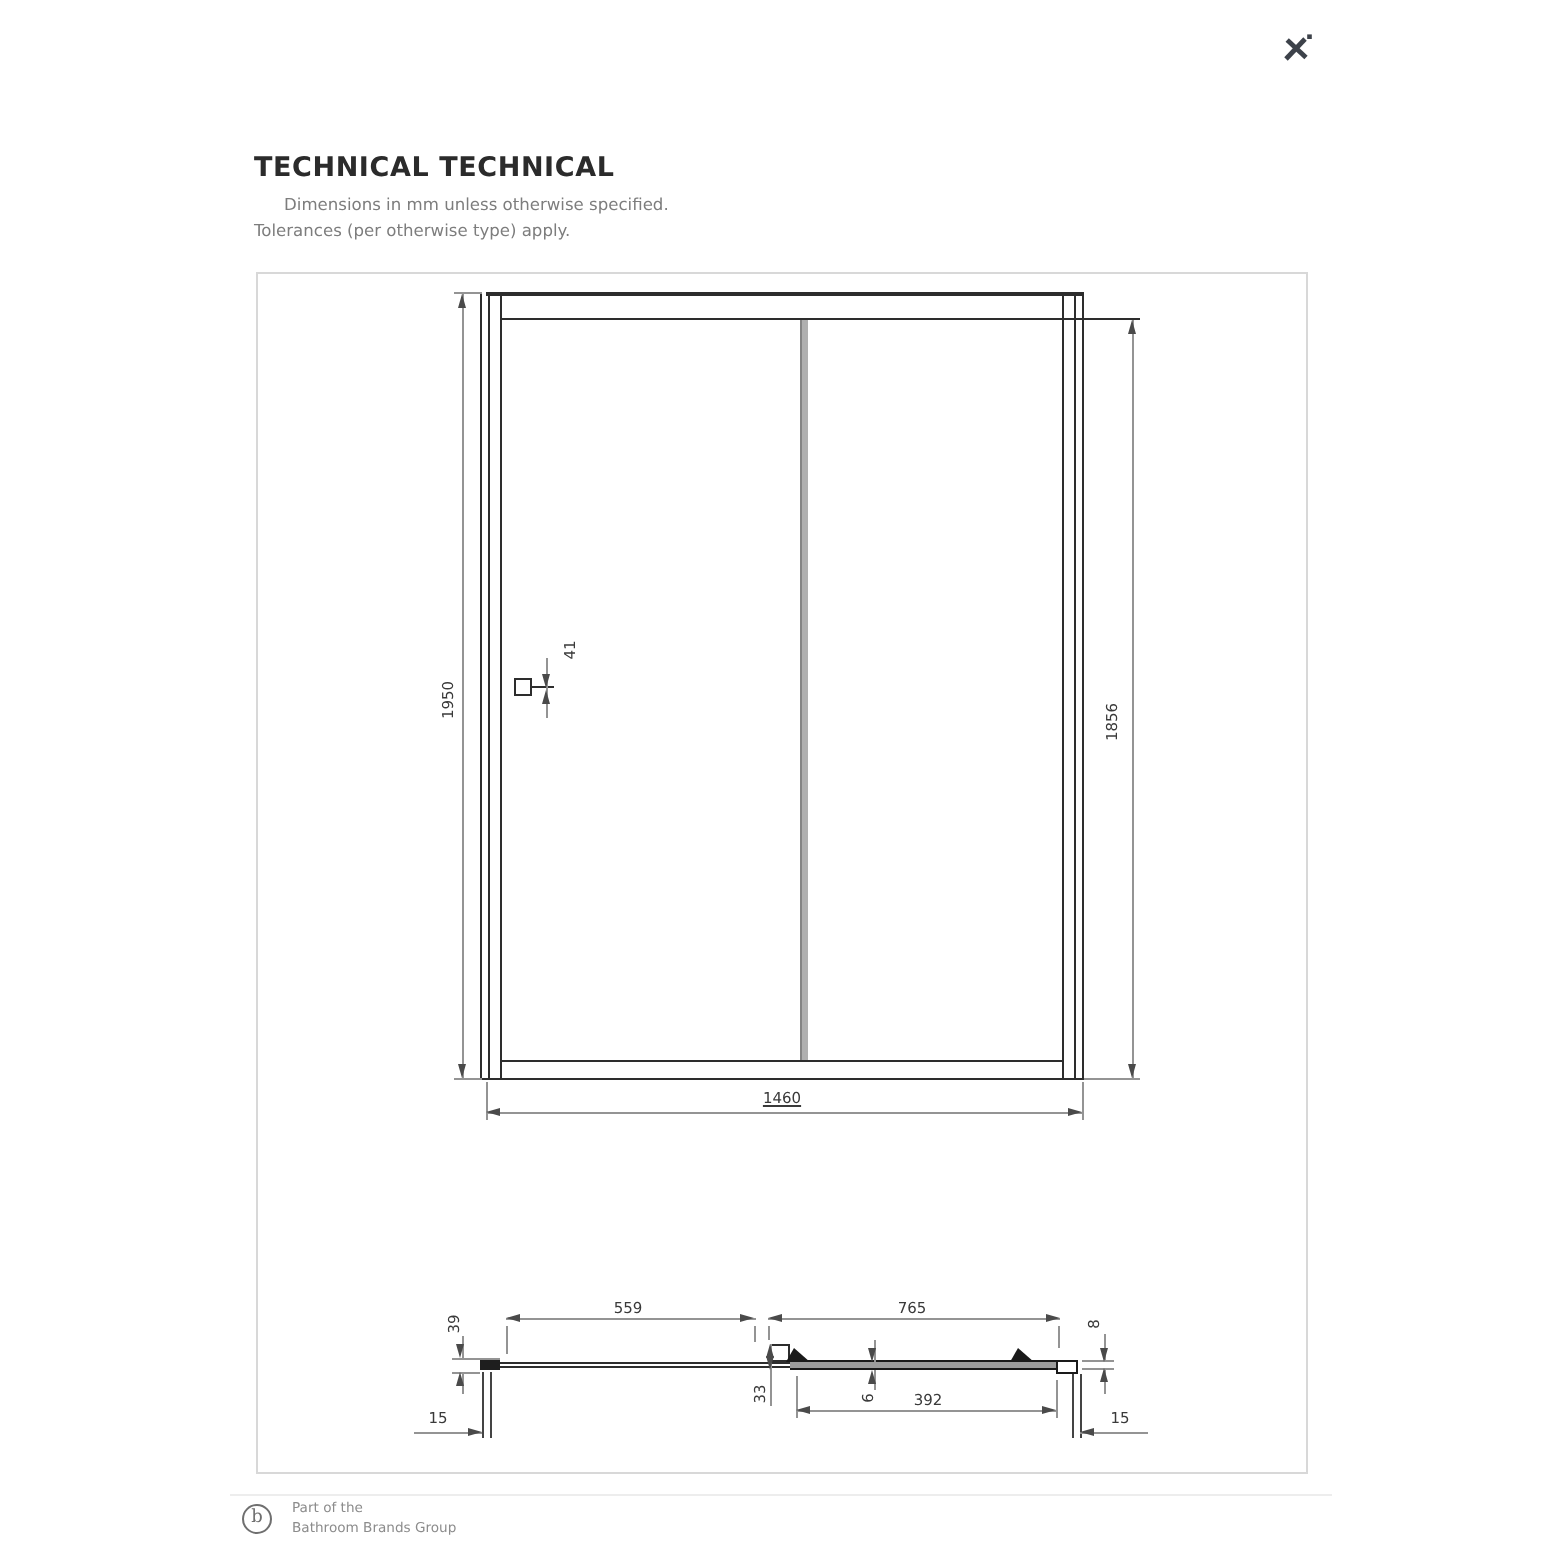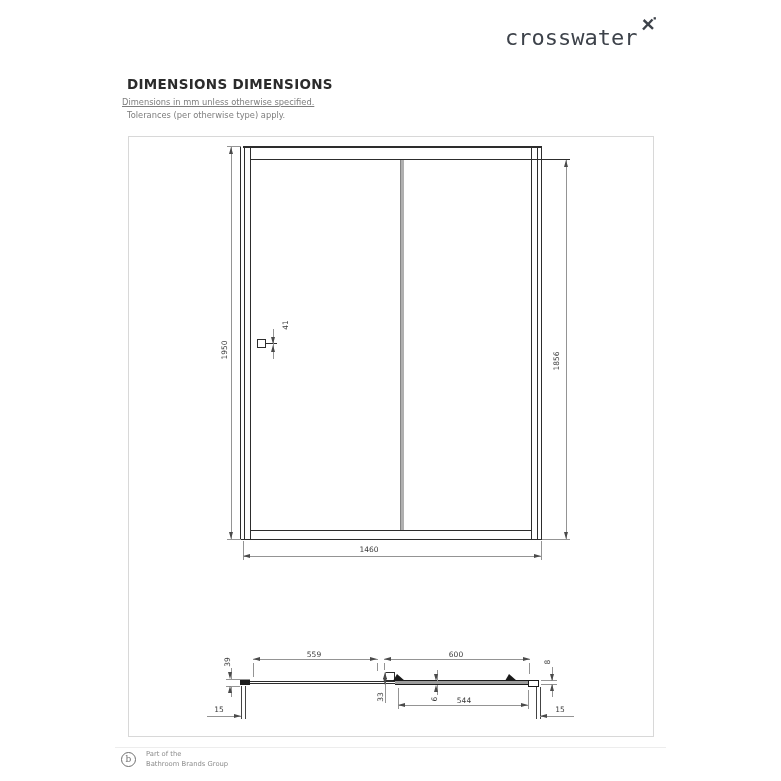--- a/index.html
+++ b/index.html
@@ -5,21 +5,21 @@
   html,body{margin:0;padding:0;background:#ffffff;}
   .page{position:relative;width:781px;height:781px;background:#fff;overflow:hidden;
         font-family:"DejaVu Sans", sans-serif;}
   
   .brand-text{position:absolute;left:505px;top:27px;font-family:"DejaVu Sans Mono",monospace;
         font-size:22px;line-height:22px;color:#3d424a;letter-spacing:0px;}
   .brand-mark{position:absolute;left:640px;top:16px;}
   
   .title{position:absolute;left:127px;top:76px;font-size:13.5px;font-weight:bold;
         letter-spacing:.3px;color:#2b2b2b;}
-  .note1{position:absolute;left:122px;top:97px;font-size:8.3px;color:#7d7d7d;text-decoration:underline;}
+  .note1{position:absolute;left:142px;top:97px;font-size:8.3px;color:#7d7d7d;}
   .note2{position:absolute;left:127px;top:110px;font-size:8.3px;color:#7d7d7d;}
   
   .frame{position:absolute;left:128px;top:136px;width:526px;height:601px;
         border:1.5px solid #d8d8d8;box-sizing:border-box;}
   
   .ln{position:absolute;background:#2d2d2d;}
   .lng{position:absolute;background:#949494;}
   .lbl{position:absolute;font-size:7.5px;color:#3a3a3a;white-space:nowrap;
         transform:translate(-50%,-50%);}
   .lblv{position:absolute;font-size:7.5px;color:#3a3a3a;white-space:nowrap;
@@ -41,28 +41,27 @@
   .bb-circle{position:absolute;left:121px;top:752px;width:15px;height:15px;border:1.4px solid #6f6f6f;
         border-radius:50%;box-sizing:border-box;color:#6f6f6f;font-size:9px;line-height:12px;
         text-align:center;font-family:"DejaVu Serif",serif;}
   .bb-text{position:absolute;left:146px;top:750px;font-size:6.8px;line-height:9.5px;color:#8c8c8c;}
 </style>
 </head>
 <body>
 
 <div class="page">
 
-  <span class="brand-text">crosswater</span>
   <svg class="brand-mark" width="17" height="17" viewBox="0 0 17 17">
     <line x1="3" y1="13.5" x2="12.5" y2="3.5" stroke="#3d424a" stroke-width="2.4"></line>
     <line x1="3.6" y1="4" x2="13" y2="12.8" stroke="#3d424a" stroke-width="2.4"></line>
     <rect x="13.6" y="1.2" width="2.3" height="2.3" fill="#3d424a"></rect>
   </svg>
 
-  <div class="title">DIMENSIONS DIMENSIONS</div>
+  <div class="title">TECHNICAL TECHNICAL</div>
   <div class="note1">Dimensions in mm unless otherwise specified.</div>
   <div class="note2">Tolerances (per otherwise type) apply.</div>
 
   <div class="frame"></div>
 
   <div class="ln" style="left:243px;top:146px;width:298px;height:2.4px;"></div>
   <div class="ln" style="left:250px;top:159px;width:320px;height:1.2px;"></div>
 
   <div class="ln" style="left:240px;top:146px;width:1.4px;height:394px;"></div>
   <div class="ln" style="left:243.5px;top:146px;width:1.4px;height:394px;"></div>
@@ -95,21 +94,21 @@
   <div class="lng" style="left:542px;top:538.8px;width:28px;height:1px;"></div>
   <div class="au" style="left:563.5px;top:160px;"></div>
   <div class="ad" style="left:563.5px;top:532px;"></div>
   <div class="lblv" style="left:556px;top:361px;">1856</div>
 
   <div class="lng" style="left:243px;top:541px;width:1px;height:19px;"></div>
   <div class="lng" style="left:540.6px;top:541px;width:1px;height:19px;"></div>
   <div class="lng" style="left:243px;top:555.8px;width:298px;height:1px;"></div>
   <div class="al" style="left:243.4px;top:553.8px;"></div>
   <div class="ar" style="left:533.6px;top:553.8px;"></div>
-  <div class="lbl" style="left:369px;top:549px;">1460</div>
+  <div class="lbl" style="left:391px;top:549px;text-decoration:underline;">1460</div>
 
   <div class="ln" style="left:240px;top:678.5px;width:10px;height:6.5px;background:#1e1e1e;"></div>
   <div class="box" style="left:250px;top:680.8px;width:150px;height:3.4px;border-top:1.2px solid #2d2d2d;border-bottom:1.2px solid #2d2d2d;"></div>
   <div class="box" style="left:384.5px;top:671.5px;width:10.5px;height:9.6px;border:1.2px solid #2d2d2d;"></div>
   <div class="tri" style="left:392.5px;top:673.8px;"></div>
   <div class="box" style="left:395px;top:680.3px;width:142.3px;height:4.8px;border-top:1.3px solid #1a1a1a;border-bottom:1.3px solid #1a1a1a;background:#9c9c9c;"></div>
   <div class="tri" style="left:504.5px;top:673.8px;"></div>
   <div class="box" style="left:527.5px;top:679.5px;width:11px;height:7.6px;border:1.6px solid #1a1a1a;"></div>
 
   <div class="ln" style="left:241px;top:685.5px;width:1.2px;height:33px;background:#444;"></div>
@@ -130,21 +129,21 @@
   <div class="lng" style="left:377px;top:663px;width:1px;height:8px;"></div>
   <div class="al" style="left:253.2px;top:657.3px;"></div>
   <div class="ar" style="left:370.3px;top:657.3px;"></div>
   <div class="lbl" style="left:314px;top:654px;">559</div>
 
   <div class="lng" style="left:384px;top:659.3px;width:146px;height:1px;"></div>
   <div class="lng" style="left:383.7px;top:663px;width:1px;height:7px;"></div>
   <div class="lng" style="left:529.3px;top:663px;width:1px;height:11px;"></div>
   <div class="al" style="left:384.2px;top:657.3px;"></div>
   <div class="ar" style="left:522.8px;top:657.3px;"></div>
-  <div class="lbl" style="left:456px;top:654px;">600</div>
+  <div class="lbl" style="left:456px;top:654px;">765</div>
 
   <div class="lng" style="left:552.3px;top:667px;width:1px;height:13.5px;"></div>
   <div class="lng" style="left:552.3px;top:684px;width:1px;height:13px;"></div>
   <div class="lng" style="left:541px;top:680.1px;width:16px;height:0.9px;"></div>
   <div class="lng" style="left:541px;top:683.6px;width:16px;height:0.9px;"></div>
   <div class="ad" style="left:549.8px;top:673.5px;"></div>
   <div class="au" style="left:549.8px;top:684px;"></div>
   <div class="lblv" style="left:546.5px;top:662px;">8</div>
 
   <div class="lng" style="left:385px;top:671.5px;width:1px;height:13px;"></div>
@@ -157,21 +156,21 @@
   <div class="lng" style="left:436.5px;top:685px;width:1px;height:10px;"></div>
   <div class="ad" style="left:434.3px;top:674px;"></div>
   <div class="au" style="left:434.3px;top:684.8px;"></div>
   <div class="lblv" style="left:433.5px;top:699px;">6</div>
 
   <div class="lng" style="left:397.6px;top:688px;width:1px;height:21px;"></div>
   <div class="lng" style="left:528px;top:690px;width:1px;height:19px;"></div>
   <div class="lng" style="left:398px;top:705.3px;width:130px;height:1px;"></div>
   <div class="al" style="left:398.2px;top:703.3px;"></div>
   <div class="ar" style="left:521.2px;top:703.3px;"></div>
-  <div class="lbl" style="left:464px;top:700px;">544</div>
+  <div class="lbl" style="left:464px;top:700px;">392</div>
 
   <div class="lng" style="left:207px;top:715.8px;width:34px;height:1px;"></div>
   <div class="ar" style="left:234px;top:713.8px;"></div>
   <div class="lbl" style="left:219px;top:709px;">15</div>
 
   <div class="lng" style="left:539.5px;top:715.8px;width:34px;height:1px;"></div>
   <div class="al" style="left:539.8px;top:713.8px;"></div>
   <div class="lbl" style="left:560px;top:709px;">15</div>
 
   <div class="sep"></div>

